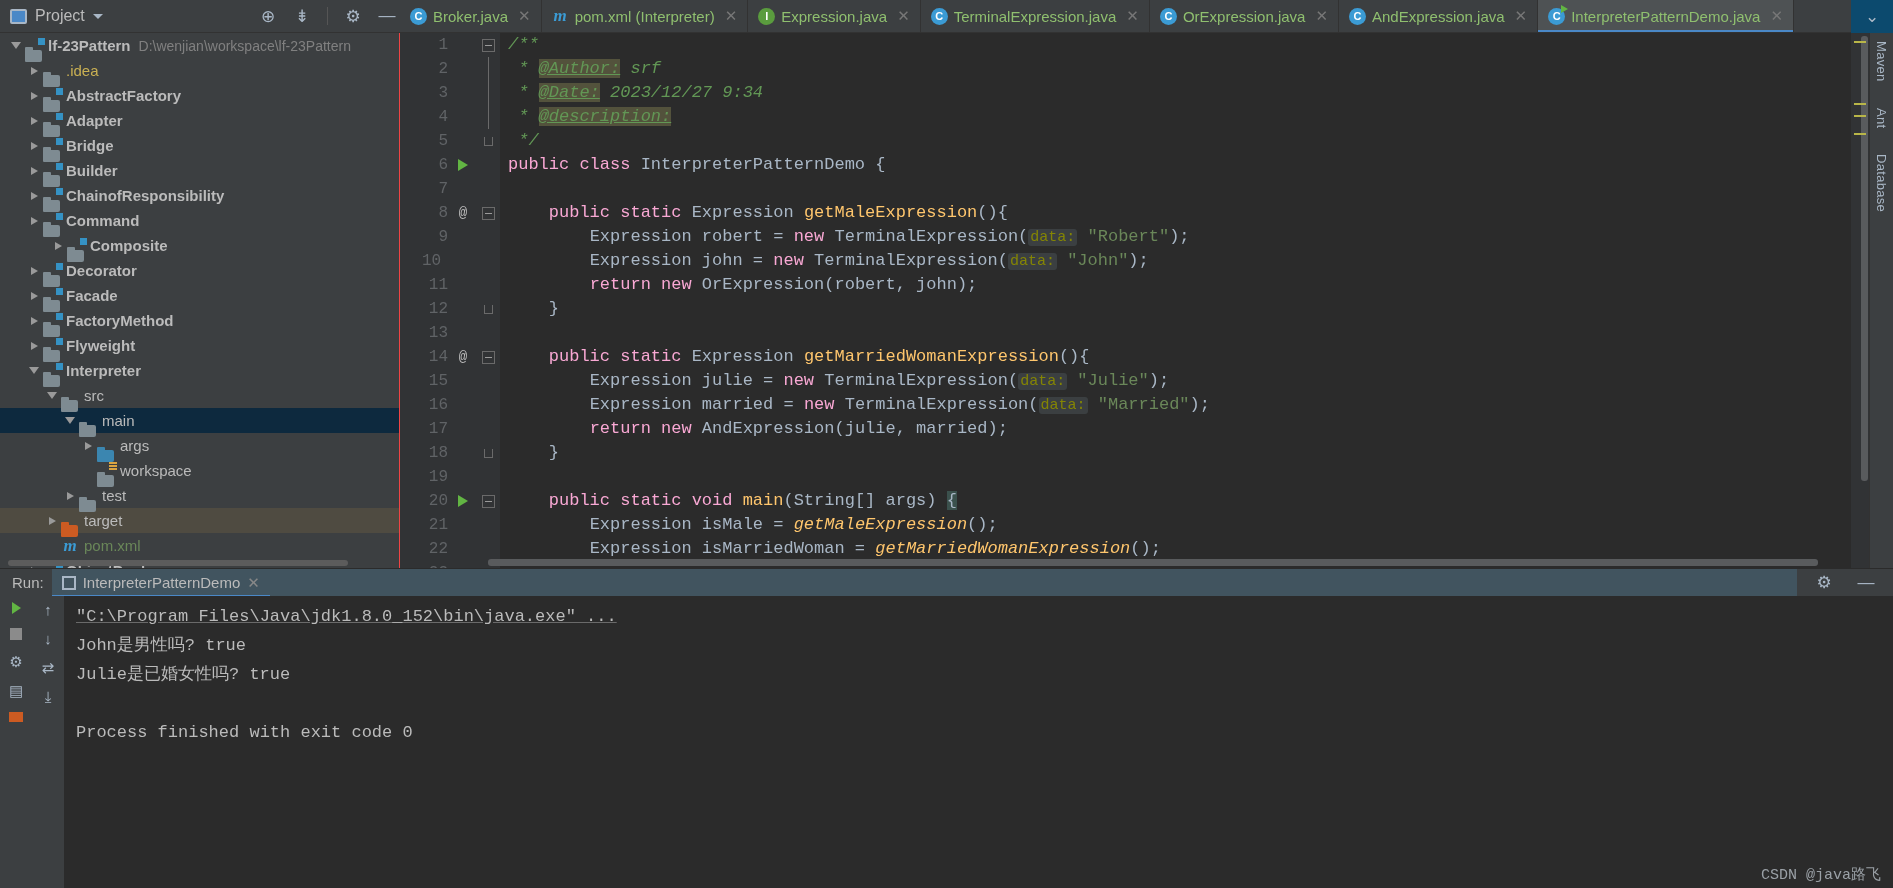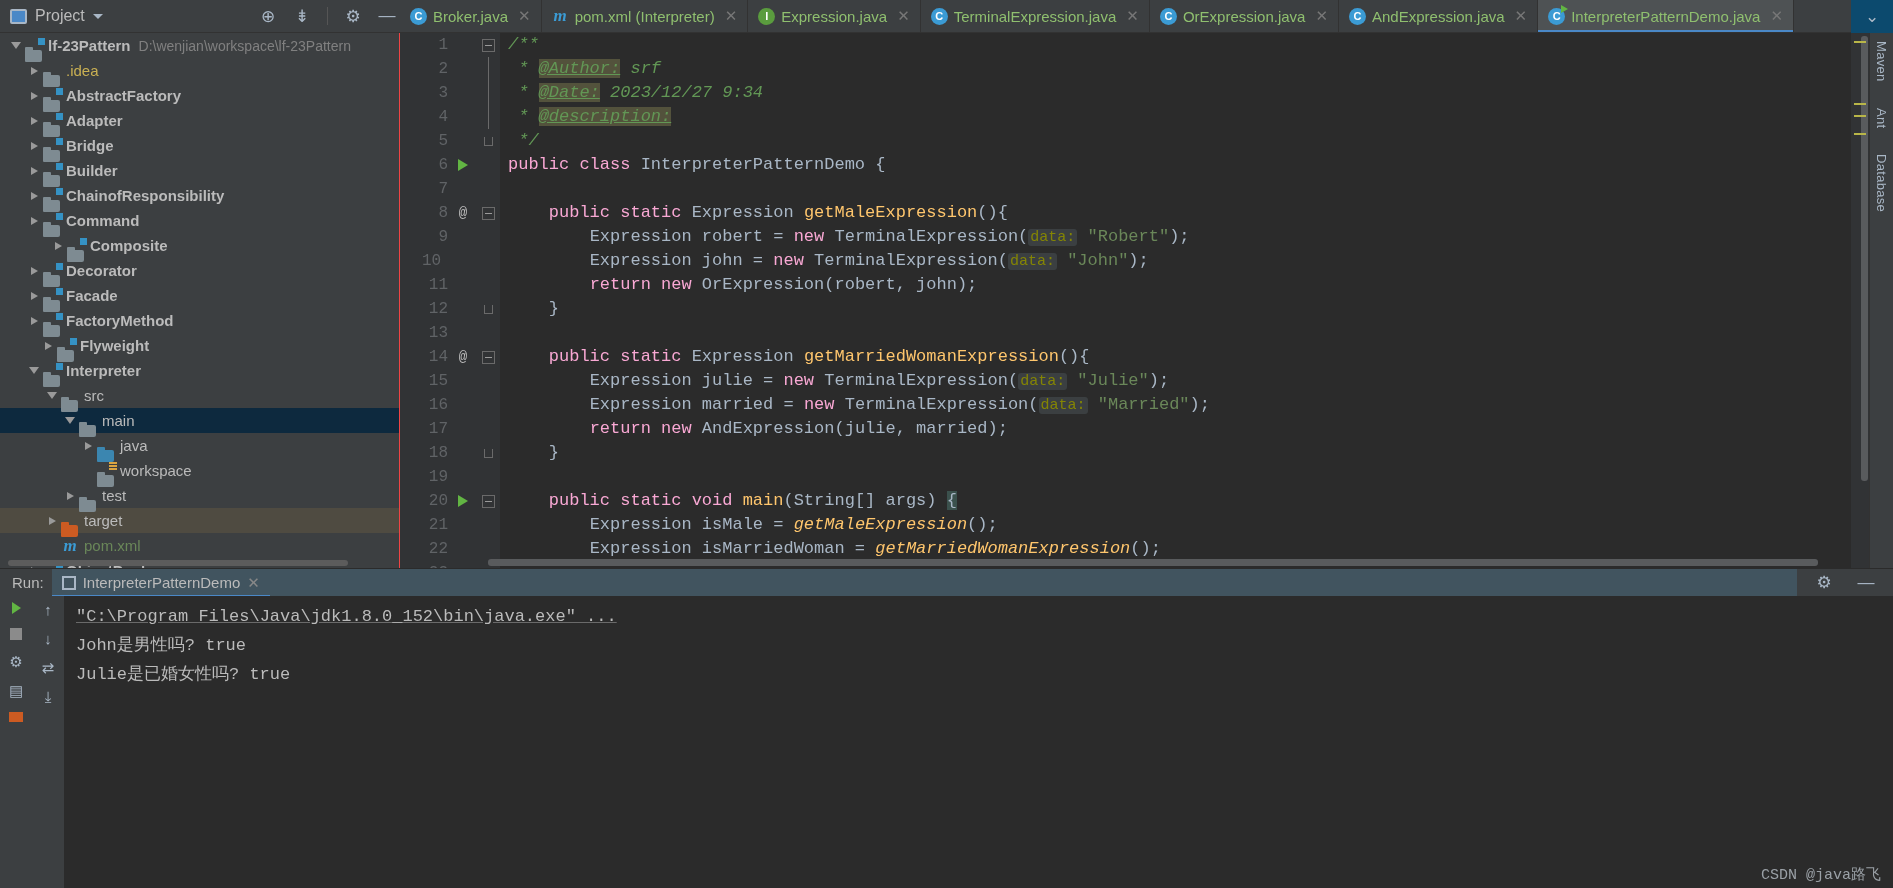--- a/index.html
+++ b/index.html
@@ -325,21 +325,21 @@
         <div class="node" style="padding-left: 26px;">
           <span class="arrow">
             <i></i>
           </span>
           <span class="fold mod">
             <span class="tab2"></span>
             <span class="body"></span>
           </span>
           <span class="ntxt bold">FactoryMethod</span>
         </div>
-        <div class="node" style="padding-left: 40px;">
+        <div class="node" style="padding-left: 26px;">
           <span class="arrow">
             <i></i>
           </span>
           <span class="fold mod">
             <span class="tab2"></span>
             <span class="body"></span>
           </span>
           <span class="ntxt bold">Flyweight</span>
         </div>
         <div class="node" style="padding-left: 26px;">
@@ -373,21 +373,21 @@
           <span class="ntxt ">main</span>
         </div>
         <div class="node" style="padding-left: 80px;">
           <span class="arrow">
             <i></i>
           </span>
           <span class="fold blue">
             <span class="tab2"></span>
             <span class="body"></span>
           </span>
-          <span class="ntxt ">java</span>
+          <span class="ntxt ">args</span>
         </div>
         <div class="node" style="padding-left: 80px;">
           <span class="arrow"></span>
           <span class="fold grey res">
             <span class="tab2"></span>
             <span class="body"></span>
           </span>
           <span class="ntxt ">workspace</span>
         </div>
         <div class="node" style="padding-left: 62px;">
@@ -626,18 +626,19 @@
         <span class="ticon">↑</span>
         <span class="ticon">↓</span>
         <span class="ticon">⇄</span>
         <span class="ticon">⤓</span>
       </div>
       <div class="console" id="console">
         <div class="coline"><span class="cmdline">"C:\Program Files\Java\jdk1.8.0_152\bin\java.exe" ...</span></div>
           <div class="coline">John是男性吗? true</div>
           <div class="coline">Julie是已婚女性吗? true</div>
           <div class="coline"></div>
+          <div class="coline">Process finished with exit code 0</div>
           <span class="watermark">CSDN @java路飞</span>
       </div>
     </div>
   </div>
 
 </div>
 
 </body></html>

